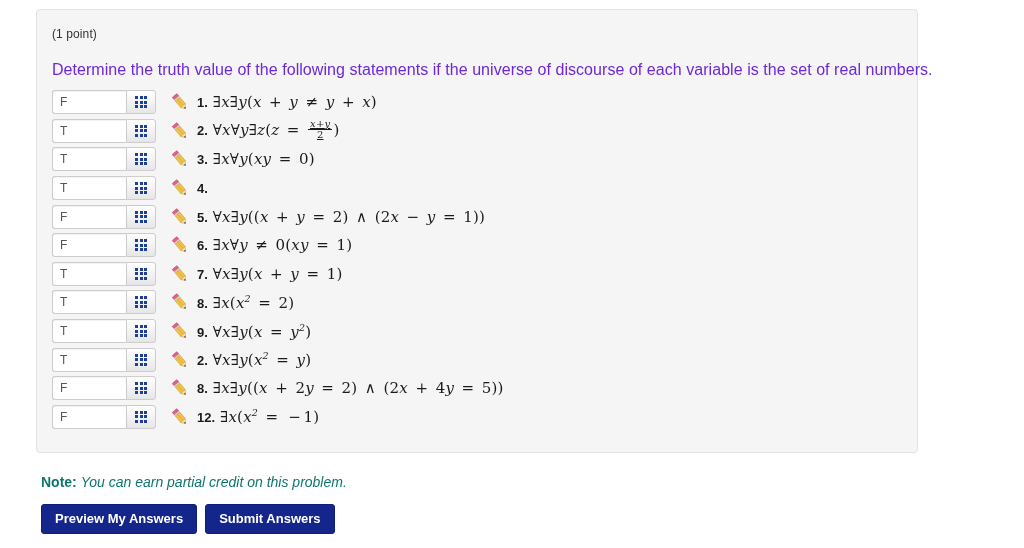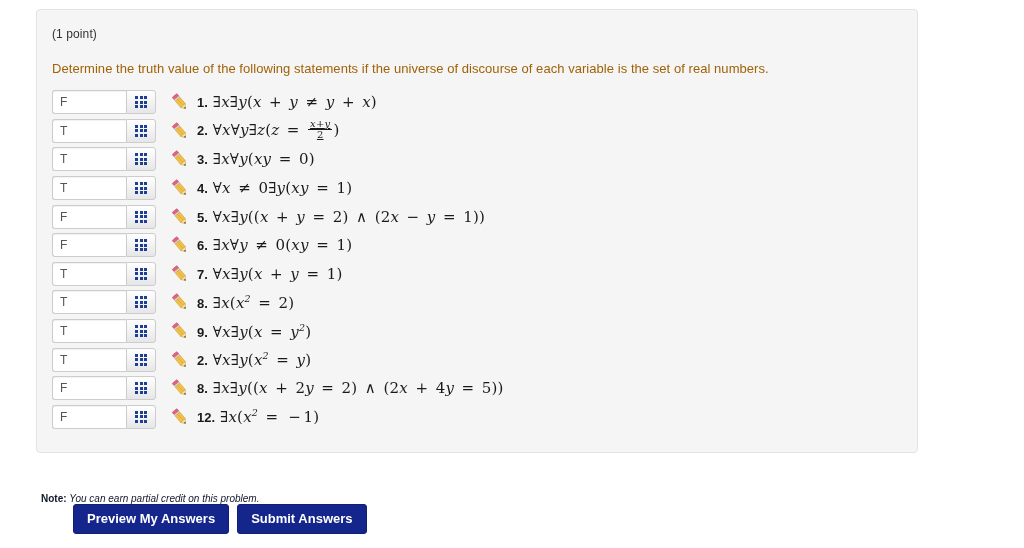--- a/index.html
+++ b/index.html
@@ -35,22 +35,22 @@
     top: 17px;
     font-size: 12px;
     color: #333333;
     letter-spacing: 0.1px;
   }
 
   .prompt {
     position: absolute;
     left: 15px;
     top: 51px;
-    font-size: 13px;
-    color: #a16207;
+    font-size: 16px;
+    color: #6d28d9;
     letter-spacing: 0.05px;
     white-space: nowrap;
   }
 
   
   .rows {
     position: absolute;
     left: 15px;
     top: 78px;
     right: 10px;
@@ -165,34 +165,33 @@
     margin: 0 1px;
     text-decoration: underline;
   }
   .frac .top { display: block; padding: 0 2px; }
   .frac .bot { display: block; border-top: 1px solid #1a1a1a; padding: 0 2px; }
 
   
   .note {
     position: absolute;
     left: 41px;
-    top: 493px;
-    font-size: 10px;
-    color: #0f172a;
+    top: 474px;
+    font-size: 14px;
+    color: #0f766e;
   }
   .note .note-label { font-weight: bold; }
   .note .note-text { font-style: italic; }
 
   .btn-bar {
     position: absolute;
     left: 41px;
     top: 504px;
     display: flex;
     gap: 8px;
-    margin-left: 32px;
   }
   .btn {
     background: #14268c;
     color: #ffffff;
     border: 1px solid #0f1f75;
     border-radius: 3px;
     font-family: "Liberation Sans", sans-serif;
     font-size: 13px;
     font-weight: bold;
     padding: 0 13px;
@@ -338,21 +337,20 @@
               <rect x="8" y="4.7" width="6" height="1.6" fill="#d8d8d8" stroke="#a8a8a8" stroke-width="0.4"></rect>
               <rect x="8" y="6.3" width="6" height="8.3" fill="#f2c04a" stroke="#c79b27" stroke-width="0.5"></rect>
               <line x1="11" y1="6.3" x2="11" y2="14.6" stroke="#d9a933" stroke-width="0.7"></line>
               <polygon points="8,14.6 14,14.6 11,18.6" fill="#f7e2b0" stroke="#c79b27" stroke-width="0.5"></polygon>
               <polygon points="10,17 12,17 11,18.8" fill="#444444"></polygon>
             </g>
           </svg>
         </span>
         <span class="statement">
           <span class="num">4.</span>
-          <span class="math">∀<i>x</i> <span class="op">≠</span> 0∃<i>y</i>(<i>x</i><i>y</i> <span class="op">=</span> 1)</span>
         </span>
       </div>
       <div class="row">
         <span class="input-group">
           <input class="answer-input" type="text" value="F" style="">
           <button class="grid-button">
             <span class="grid-icon">
               <i></i>
               <i></i>
               <i></i>

